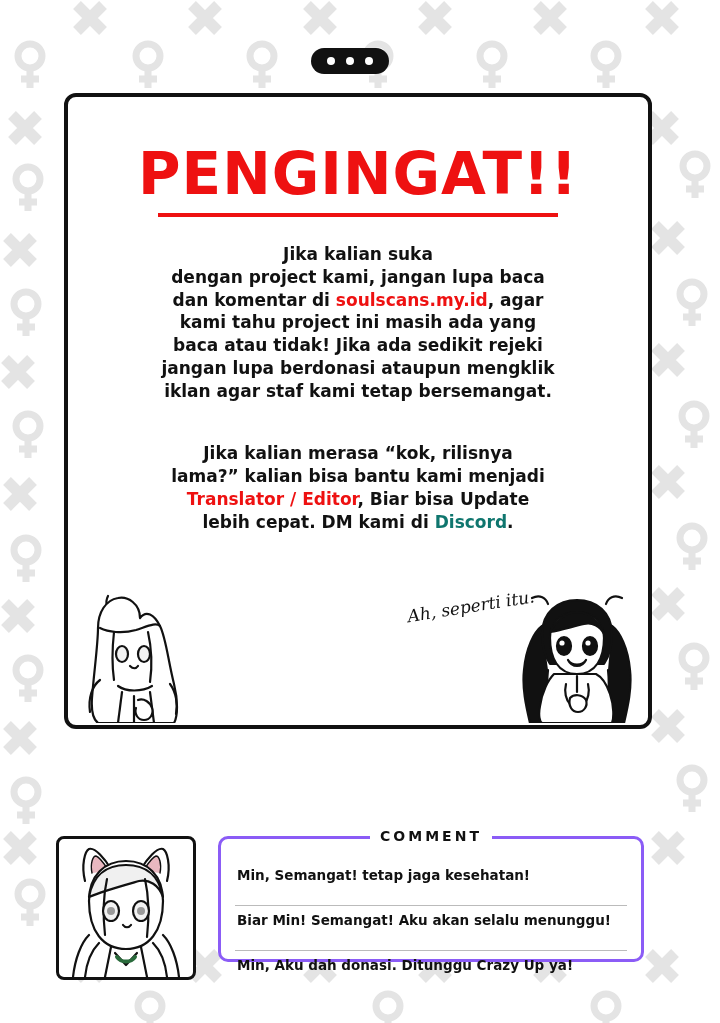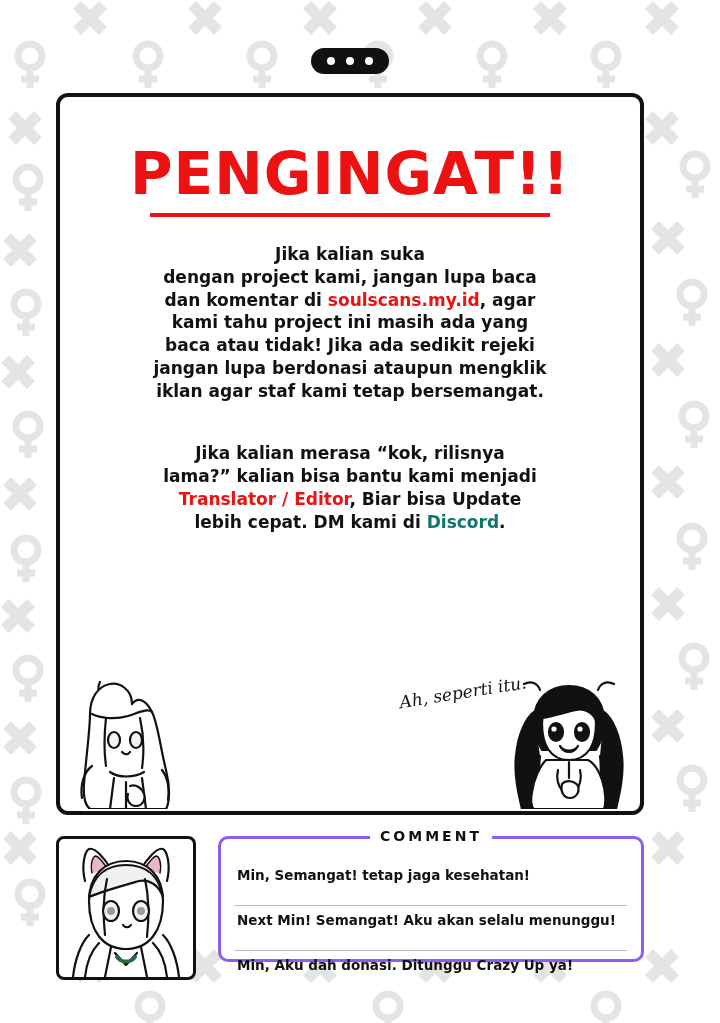--- a/index.html
+++ b/index.html
@@ -18,24 +18,24 @@
   
   #bg-pattern {
     position: absolute;
     inset: 0;
     z-index: 0;
   }
 
   
   #panel {
     position: absolute;
-    left: 56px;
+    left: 64px;
     top: 93px;
     width: 588px;
-    height: 722px;
+    height: 636px;
     background: #ffffff;
     border: 4px solid #111111;
     border-radius: 12px;
     box-sizing: border-box;
     z-index: 2;
   }
   #panel-tab {
     position: absolute;
     left: 311px;
     top: 48px;
@@ -349,16 +349,16 @@
     </g>
   </svg>
 </div>
 
 <div id="comment-box">
   <div id="comment-header">
     <span>COMMENT</span>
   </div>
   <div class="comment-list">
     <div class="comment-item">Min, Semangat! tetap jaga kesehatan!</div>
-    <div class="comment-item">Next Min! Semangat! Aku akan selalu menunggu!</div>
+    <div class="comment-item">Biar Min! Semangat! Aku akan selalu menunggu!</div>
     <div class="comment-item last">Min, Aku dah donasi. Ditunggu Crazy Up ya!</div>
   </div>
 </div>
 
 </body></html>

